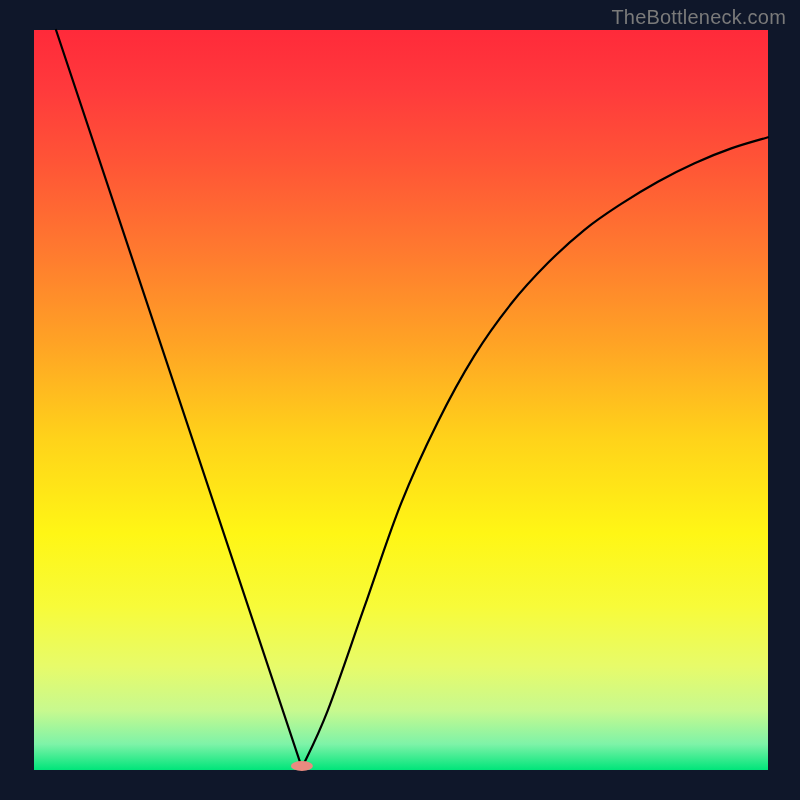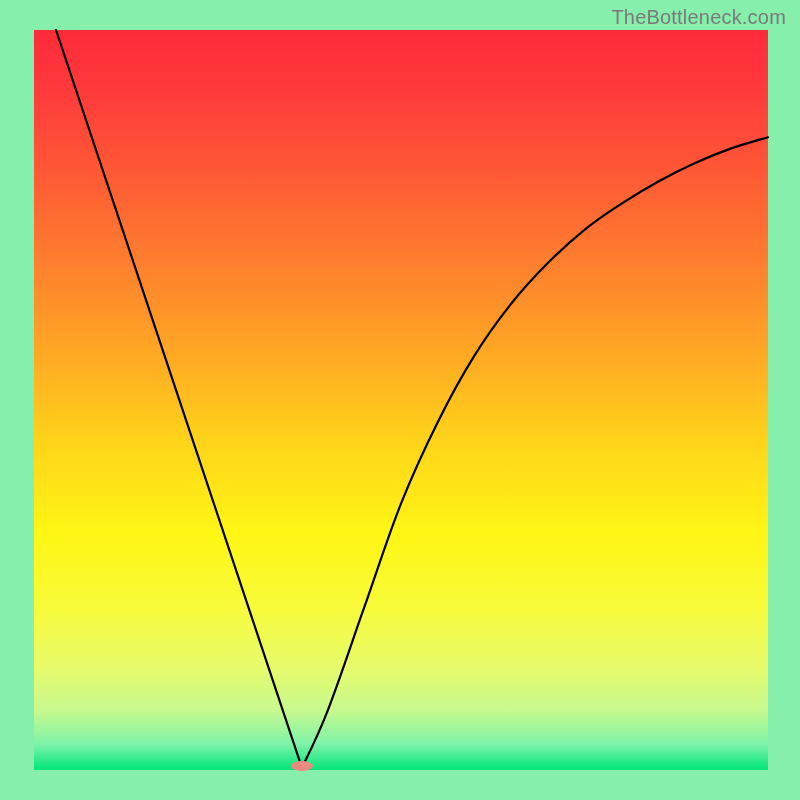--- a/index.html
+++ b/index.html
@@ -8,21 +8,21 @@
     width: 800px;
     height: 800px;
     background: #000;
     overflow: hidden;
     font-family: Arial, Helvetica, sans-serif;
   }
   .frame {
     position: relative;
     width: 800px;
     height: 800px;
-    background: #86efac;
+    background: #0f172a;
   }
   .watermark {
     position: absolute;
     top: 6px;
     right: 14px;
     color: #7a7a7a;
     font-size: 20px;
     font-weight: 400;
     letter-spacing: 0.2px;
     z-index: 5;

